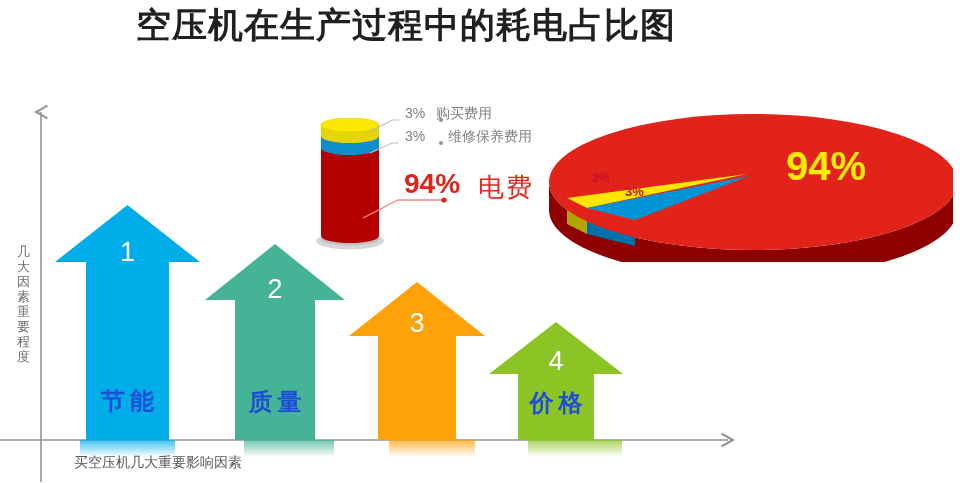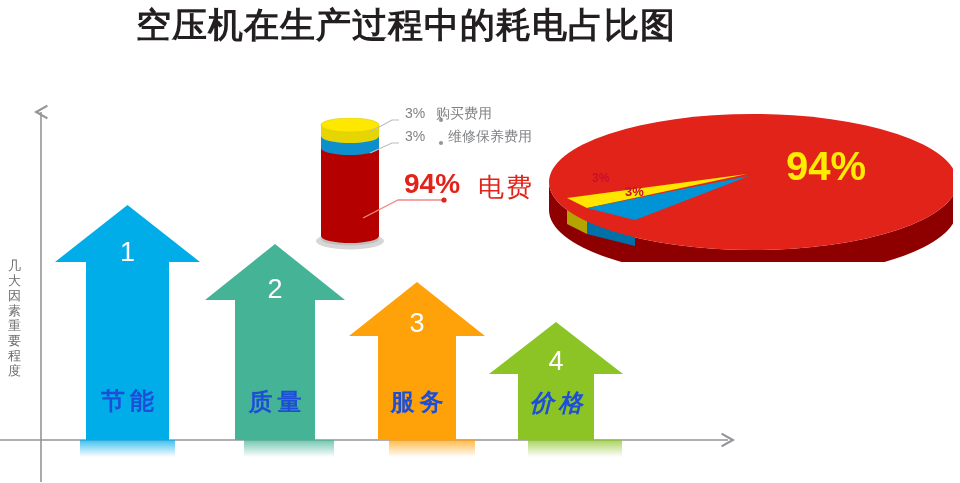--- a/index.html
+++ b/index.html
@@ -24,24 +24,24 @@
     position:absolute;left:0;top:49px;width:960px;
     text-align:center;
     font-size:25px;color:#3faa55;
     letter-spacing:0.5px;
     white-space:nowrap;
   }
 
   
   .axis-svg{position:absolute;left:0;top:0;width:960px;height:483px;pointer-events:none;}
   .ylabel{
-    position:absolute;left:8px;top:258px;
+    position:absolute;left:8px;top:244px;
     width:22px;
     font-size:13px;color:#6d6e71;line-height:15px;
-    text-align:left;
+    text-align:right;
     word-break:break-all;
   }
   .xlabel{
     position:absolute;left:74px;top:454px;
     font-size:14px;color:#58595b;
     white-space:nowrap;
   }
 
   
   .arrow{position:absolute;}
@@ -151,29 +151,28 @@
     </svg>
     <div class="num" style="left:0;top:30px;width:140px;">2</div>
     <div class="cap" style="left:0;top:142px;width:145px;">质量</div>
   </div>
 
   <div class="arrow" style="left:349px;top:282px;width:136px;height:158px;">
     <svg width="136" height="158" viewBox="0 0 136 158">
       <path d="M68 0 L136 54 L107 54 L107 158 L29 158 L29 54 L0 54 Z" fill="#ffa20a"></path>
     </svg>
     <div class="num" style="left:0;top:26px;width:136px;">3</div>
-    <div class="cap" style="left:0;top:104px;width:141px;">服务</div>
   </div>
 
   <div class="arrow" style="left:489px;top:322px;width:134px;height:118px;">
     <svg width="134" height="118" viewBox="0 0 134 118">
       <path d="M67 0 L134 52 L105 52 L105 118 L29 118 L29 52 L0 52 Z" fill="#8cc426"></path>
     </svg>
     <div class="num" style="left:0;top:24px;width:134px;">4</div>
-    <div class="cap" style="left:0;top:65px;width:139px;font-style:italic;">价格</div>
+    <div class="cap" style="left:0;top:65px;width:139px;">价格</div>
   </div>
 
   <svg id="cyl" viewBox="0 0 80 132">
 
     <ellipse cx="40" cy="123" rx="34" ry="8.5" fill="#d6d6d6"></ellipse>
     <ellipse cx="40" cy="121" rx="29" ry="6.5" fill="#bfbfbf"></ellipse>
 
     <path d="M11 30 L11 118 A29 7 0 0 0 69 118 L69 30 Z" fill="#b50000"></path>
     <ellipse cx="40" cy="30" rx="29" ry="7" fill="#c00000"></ellipse>
 
@@ -218,14 +217,15 @@
     <path d="M204,62 L24,86 L44,96 Z" fill="#ffe500"></path>
 
     <path d="M206,64 L44,96 L92,108 Z" fill="#0094d6"></path>
   </svg>
 
   <div class="pie-big">94%</div>
   <div class="pie-s1">3%</div>
   <div class="pie-s2">3%</div>
 
   <div class="ylabel">几大因素重要程度</div>
+  <div class="xlabel">买空压机几大重要影响因素</div>
 
 </div>
 
 </body></html>

